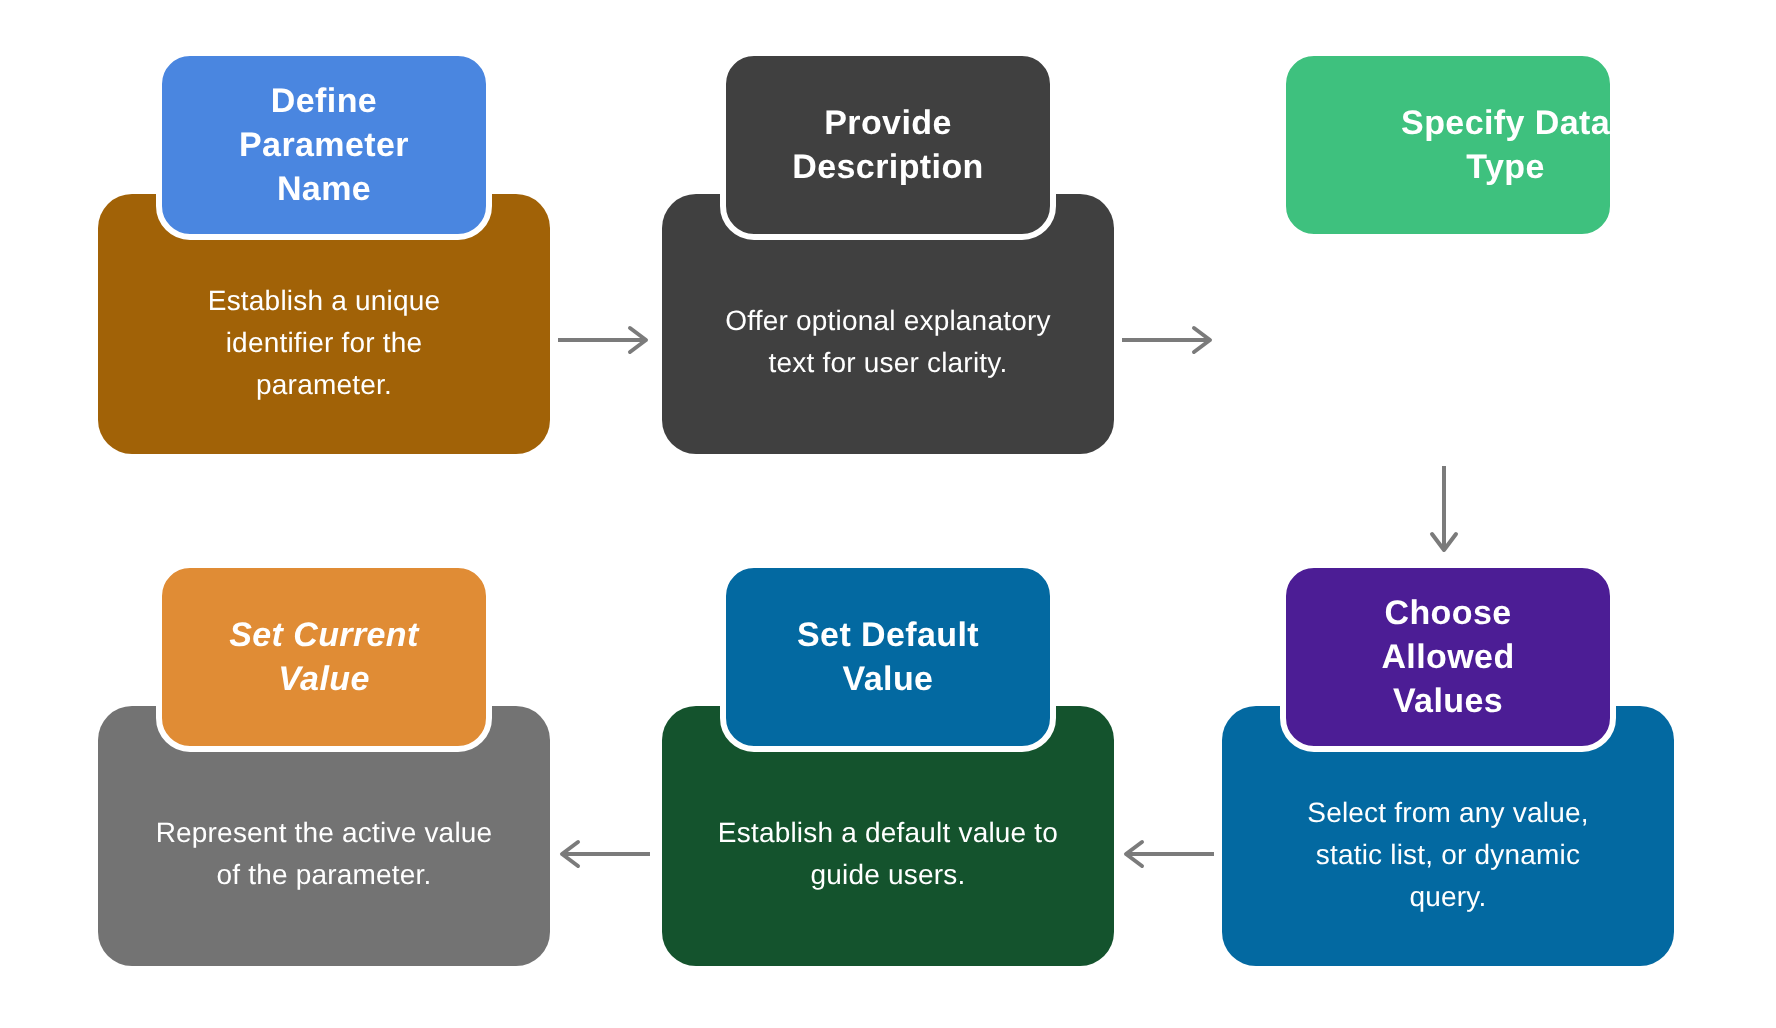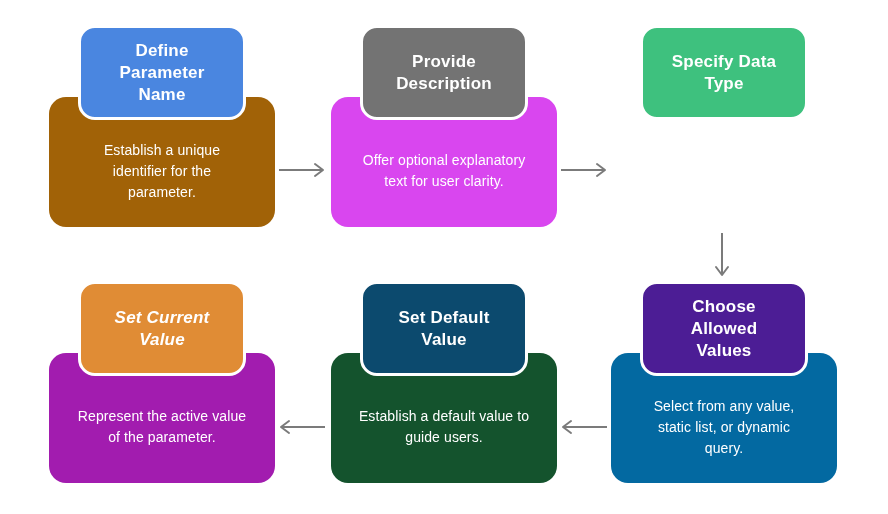--- a/index.html
+++ b/index.html
@@ -86,54 +86,54 @@
   <div class="step pos-1">
     <div class="step-body" style="background-color: #a16207;">
       <div class="step-desc">Establish a unique<br>identifier for the<br>parameter.</div>
     </div>
     <div class="step-tab" style="background-color: rgb(74, 134, 224);">
       <div class="step-title">Define<br>Parameter<br>Name</div>
     </div>
   </div>
 
   <div class="step pos-2">
-    <div class="step-body" style="background-color: #d946ef;">
+    <div class="step-body" style="background-color: #404040;">
       <div class="step-desc">Offer optional explanatory<br>text for user clarity.</div>
     </div>
-    <div class="step-tab" style="background-color: #737373;">
+    <div class="step-tab" style="background-color: #404040;">
       <div class="step-title">Provide<br>Description</div>
     </div>
   </div>
 
   <div class="step pos-3">
-    <div class="step-tab" style="background-color: rgb(62, 193, 126);">
+    <div class="step-tab" style="background-color: rgb(62, 193, 126); justify-content: flex-end;">
       <div class="step-title">Specify Data<br>Type</div>
     </div>
   </div>
 
   <div class="step pos-4">
     <div class="step-body" style="background-color: #0369a1;">
       <div class="step-desc">Select from any value,<br>static list, or dynamic<br>query.</div>
     </div>
     <div class="step-tab" style="background-color: #4c1d95;">
       <div class="step-title">Choose<br>Allowed<br>Values</div>
     </div>
   </div>
 
   <div class="step pos-5">
     <div class="step-body" style="background-color: #14532d;">
       <div class="step-desc">Establish a default value to<br>guide users.</div>
     </div>
-    <div class="step-tab" style="background-color: #0c4a6e;">
+    <div class="step-tab" style="background-color: #0369a1;">
       <div class="step-title">Set Default<br>Value</div>
     </div>
   </div>
 
   <div class="step pos-6">
-    <div class="step-body" style="background-color: #a21caf;">
+    <div class="step-body" style="background-color: #737373;">
       <div class="step-desc">Represent the active value<br>of the parameter.</div>
     </div>
     <div class="step-tab" style="background-color: rgb(224, 140, 53); font-style: italic;">
       <div class="step-title">Set Current<br>Value</div>
     </div>
   </div>
 
   <span class="arrow arrow-1" style="color: rgb(123, 123, 123);">
     <svg width="48" height="16" viewBox="0 0 48 16" fill="none">
       <line x1="1" y1="8" x2="45" y2="8" stroke="currentColor" stroke-width="2"></line>

